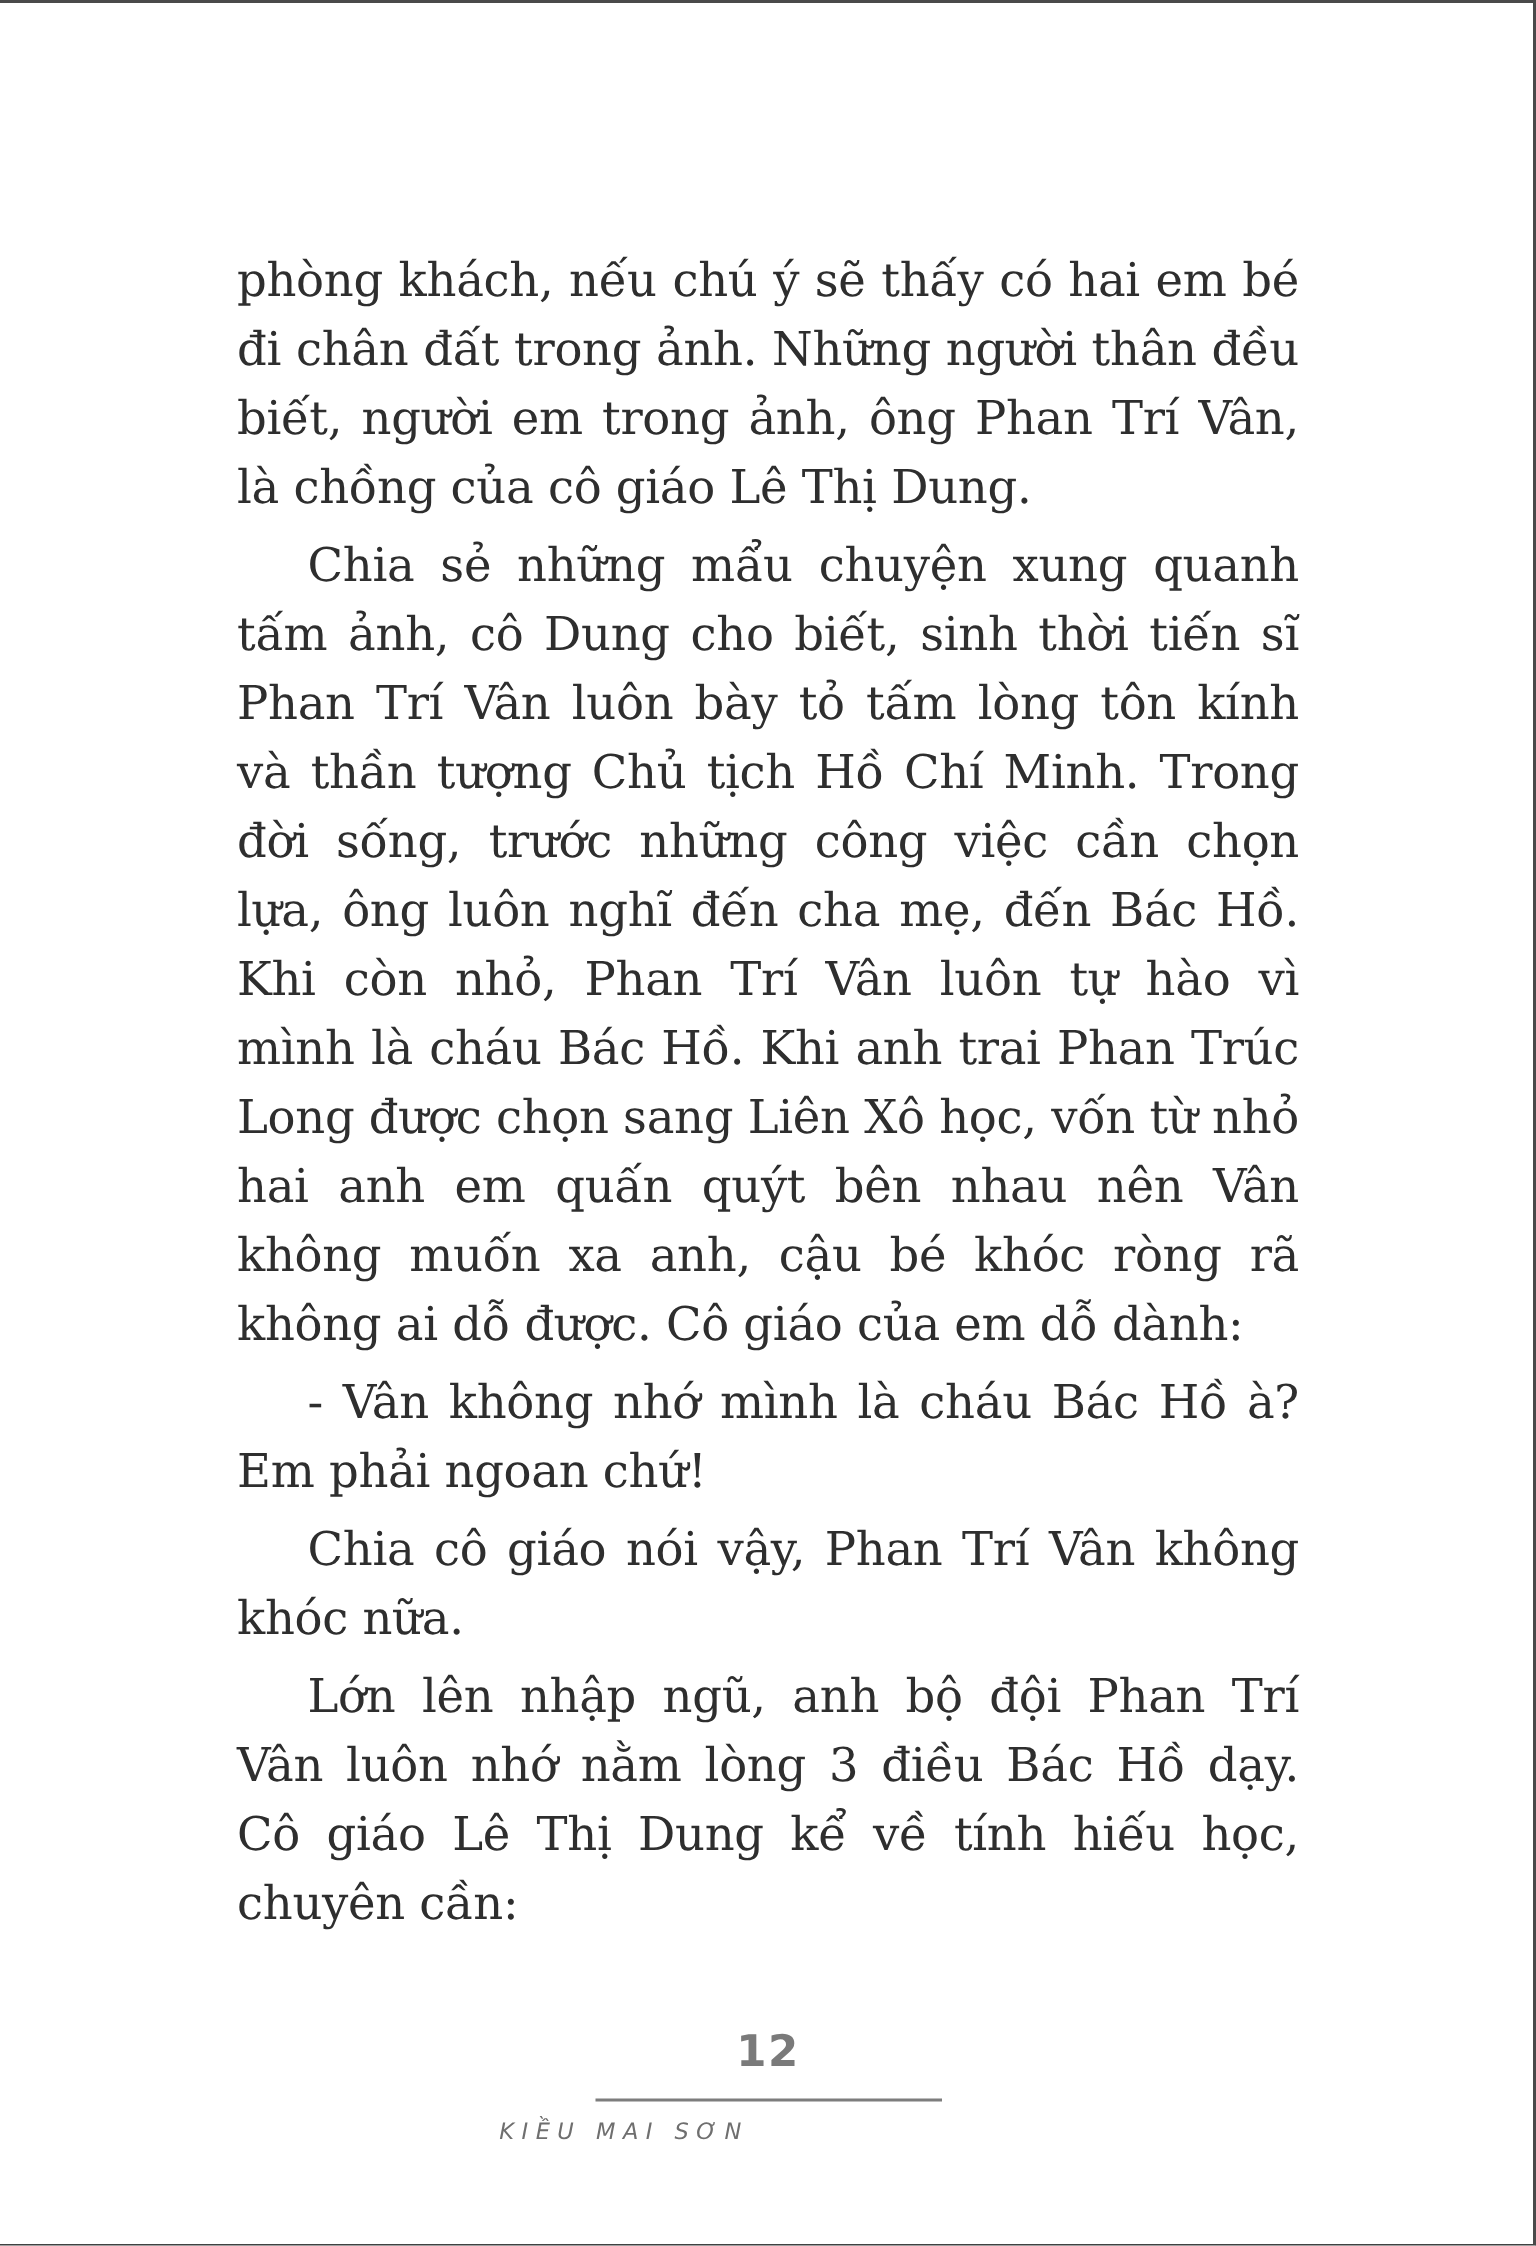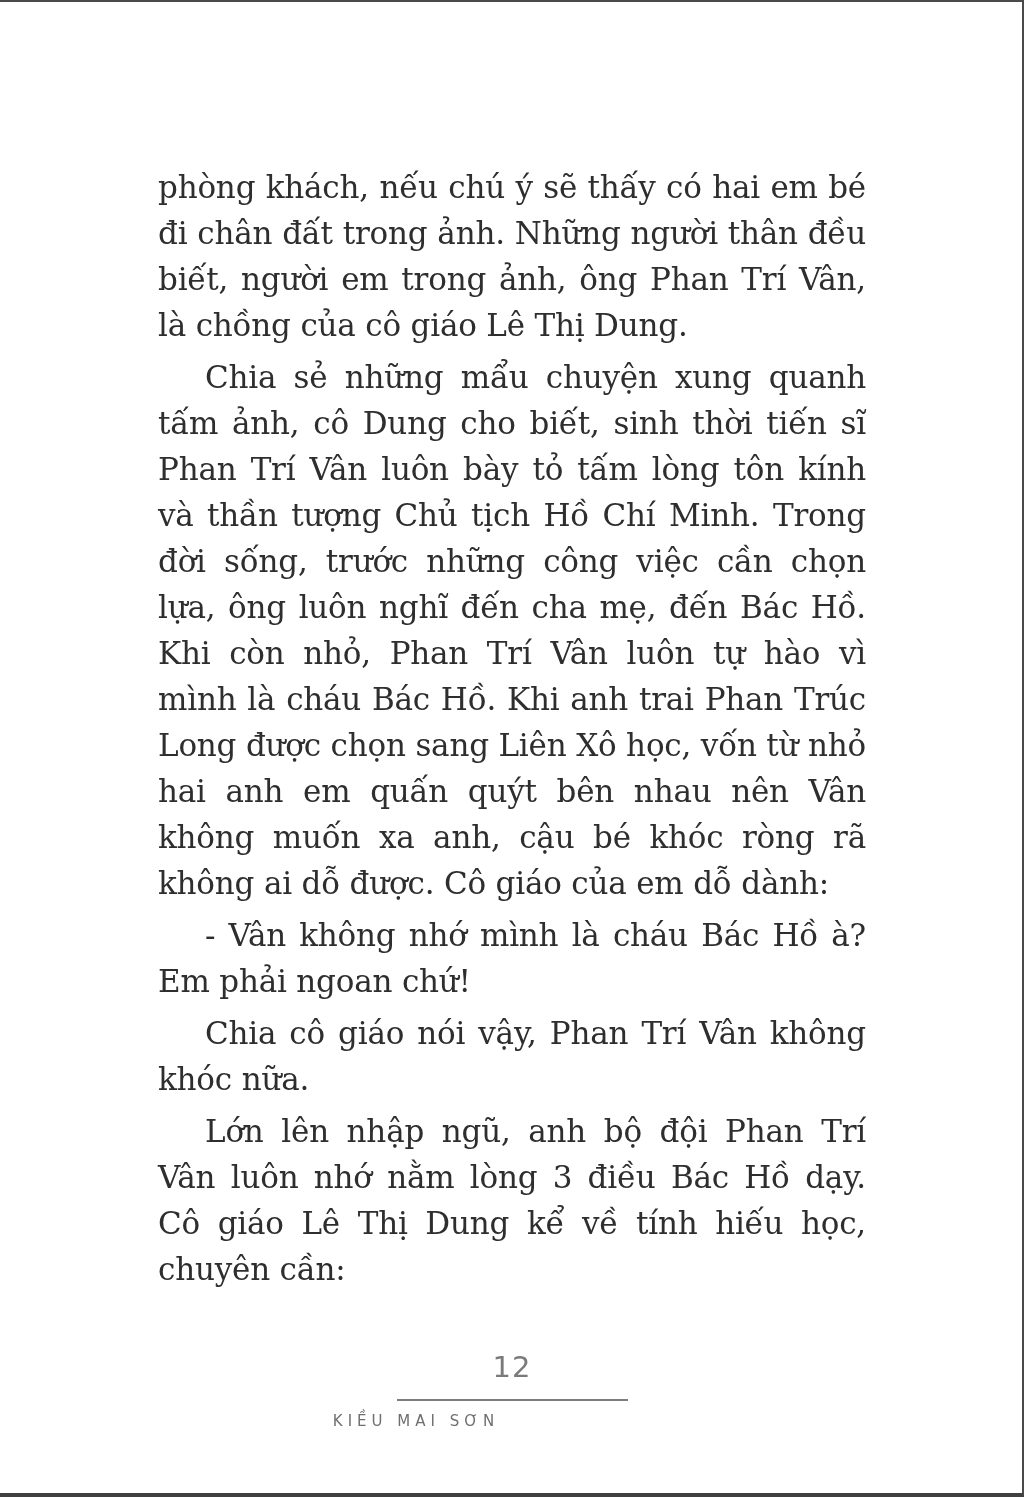--- a/index.html
+++ b/index.html
@@ -16,21 +16,21 @@
     .page {
       position: absolute;
       left: 0;
       top: 0;
       width: 1024px;
       height: 1497px;
       box-sizing: border-box;
       background: #ffffff;
       border-top: 2px solid #4a4a4a;
       border-right: 2px solid #4a4a4a;
-      border-bottom: 4px solid #404040;
+      border-bottom: 1px solid #404040;
     }
     .body-text {
       position: absolute;
       left: 158px;
       top: 162px;
       width: 708px;
       font-family: "DejaVu Serif", serif;
       font-size: 31px;
       line-height: 46px;
       color: #2e2e2e;
@@ -45,21 +45,21 @@
       text-indent: 0;
     }
     .page-number {
       position: absolute;
       left: 0;
       width: 1024px;
       top: 1348px;
       text-align: center;
       font-family: "DejaVu Sans", sans-serif;
       font-size: 29px;
-      font-weight: 400;
+      font-weight: 700;
       color: #7a7a7a;
       letter-spacing: 1px;
     }
     .footer-rule {
       position: absolute;
       left: 397px;
       width: 231px;
       top: 1397px;
       height: 0;
       border-top: 2px solid #7d7d7d;
@@ -68,20 +68,21 @@
       position: absolute;
       left: 0;
       width: 832px;
       top: 1410px;
       text-align: center;
       font-family: "DejaVu Sans", sans-serif;
       font-size: 15px;
       color: #6f6f6f;
       letter-spacing: 5px;
       text-transform: uppercase;
+      font-style: italic;
     }
   </style>
 </head>
 <body>
 
 <div class="page">
 
   <div class="body-text">
     <p class="para no-indent">phòng khách, nếu chú ý sẽ thấy có hai em bé đi chân đất trong ảnh. Những người thân đều biết, người em trong ảnh, ông Phan Trí Vân, là chồng của cô giáo Lê Thị Dung.</p>
     <p class="para">Chia sẻ những mẩu chuyện xung quanh tấm ảnh, cô Dung cho biết, sinh thời tiến sĩ Phan Trí Vân luôn bày tỏ tấm lòng tôn kính và thần tượng Chủ tịch Hồ Chí Minh. Trong đời sống, trước những công việc cần chọn lựa, ông luôn nghĩ đến cha mẹ, đến Bác Hồ. Khi còn nhỏ, Phan Trí Vân luôn tự hào vì mình là cháu Bác Hồ. Khi anh trai Phan Trúc Long được chọn sang Liên Xô học, vốn từ nhỏ hai anh em quấn quýt bên nhau nên Vân không muốn xa anh, cậu bé khóc ròng rã không ai dỗ được. Cô giáo của em dỗ dành:</p>

